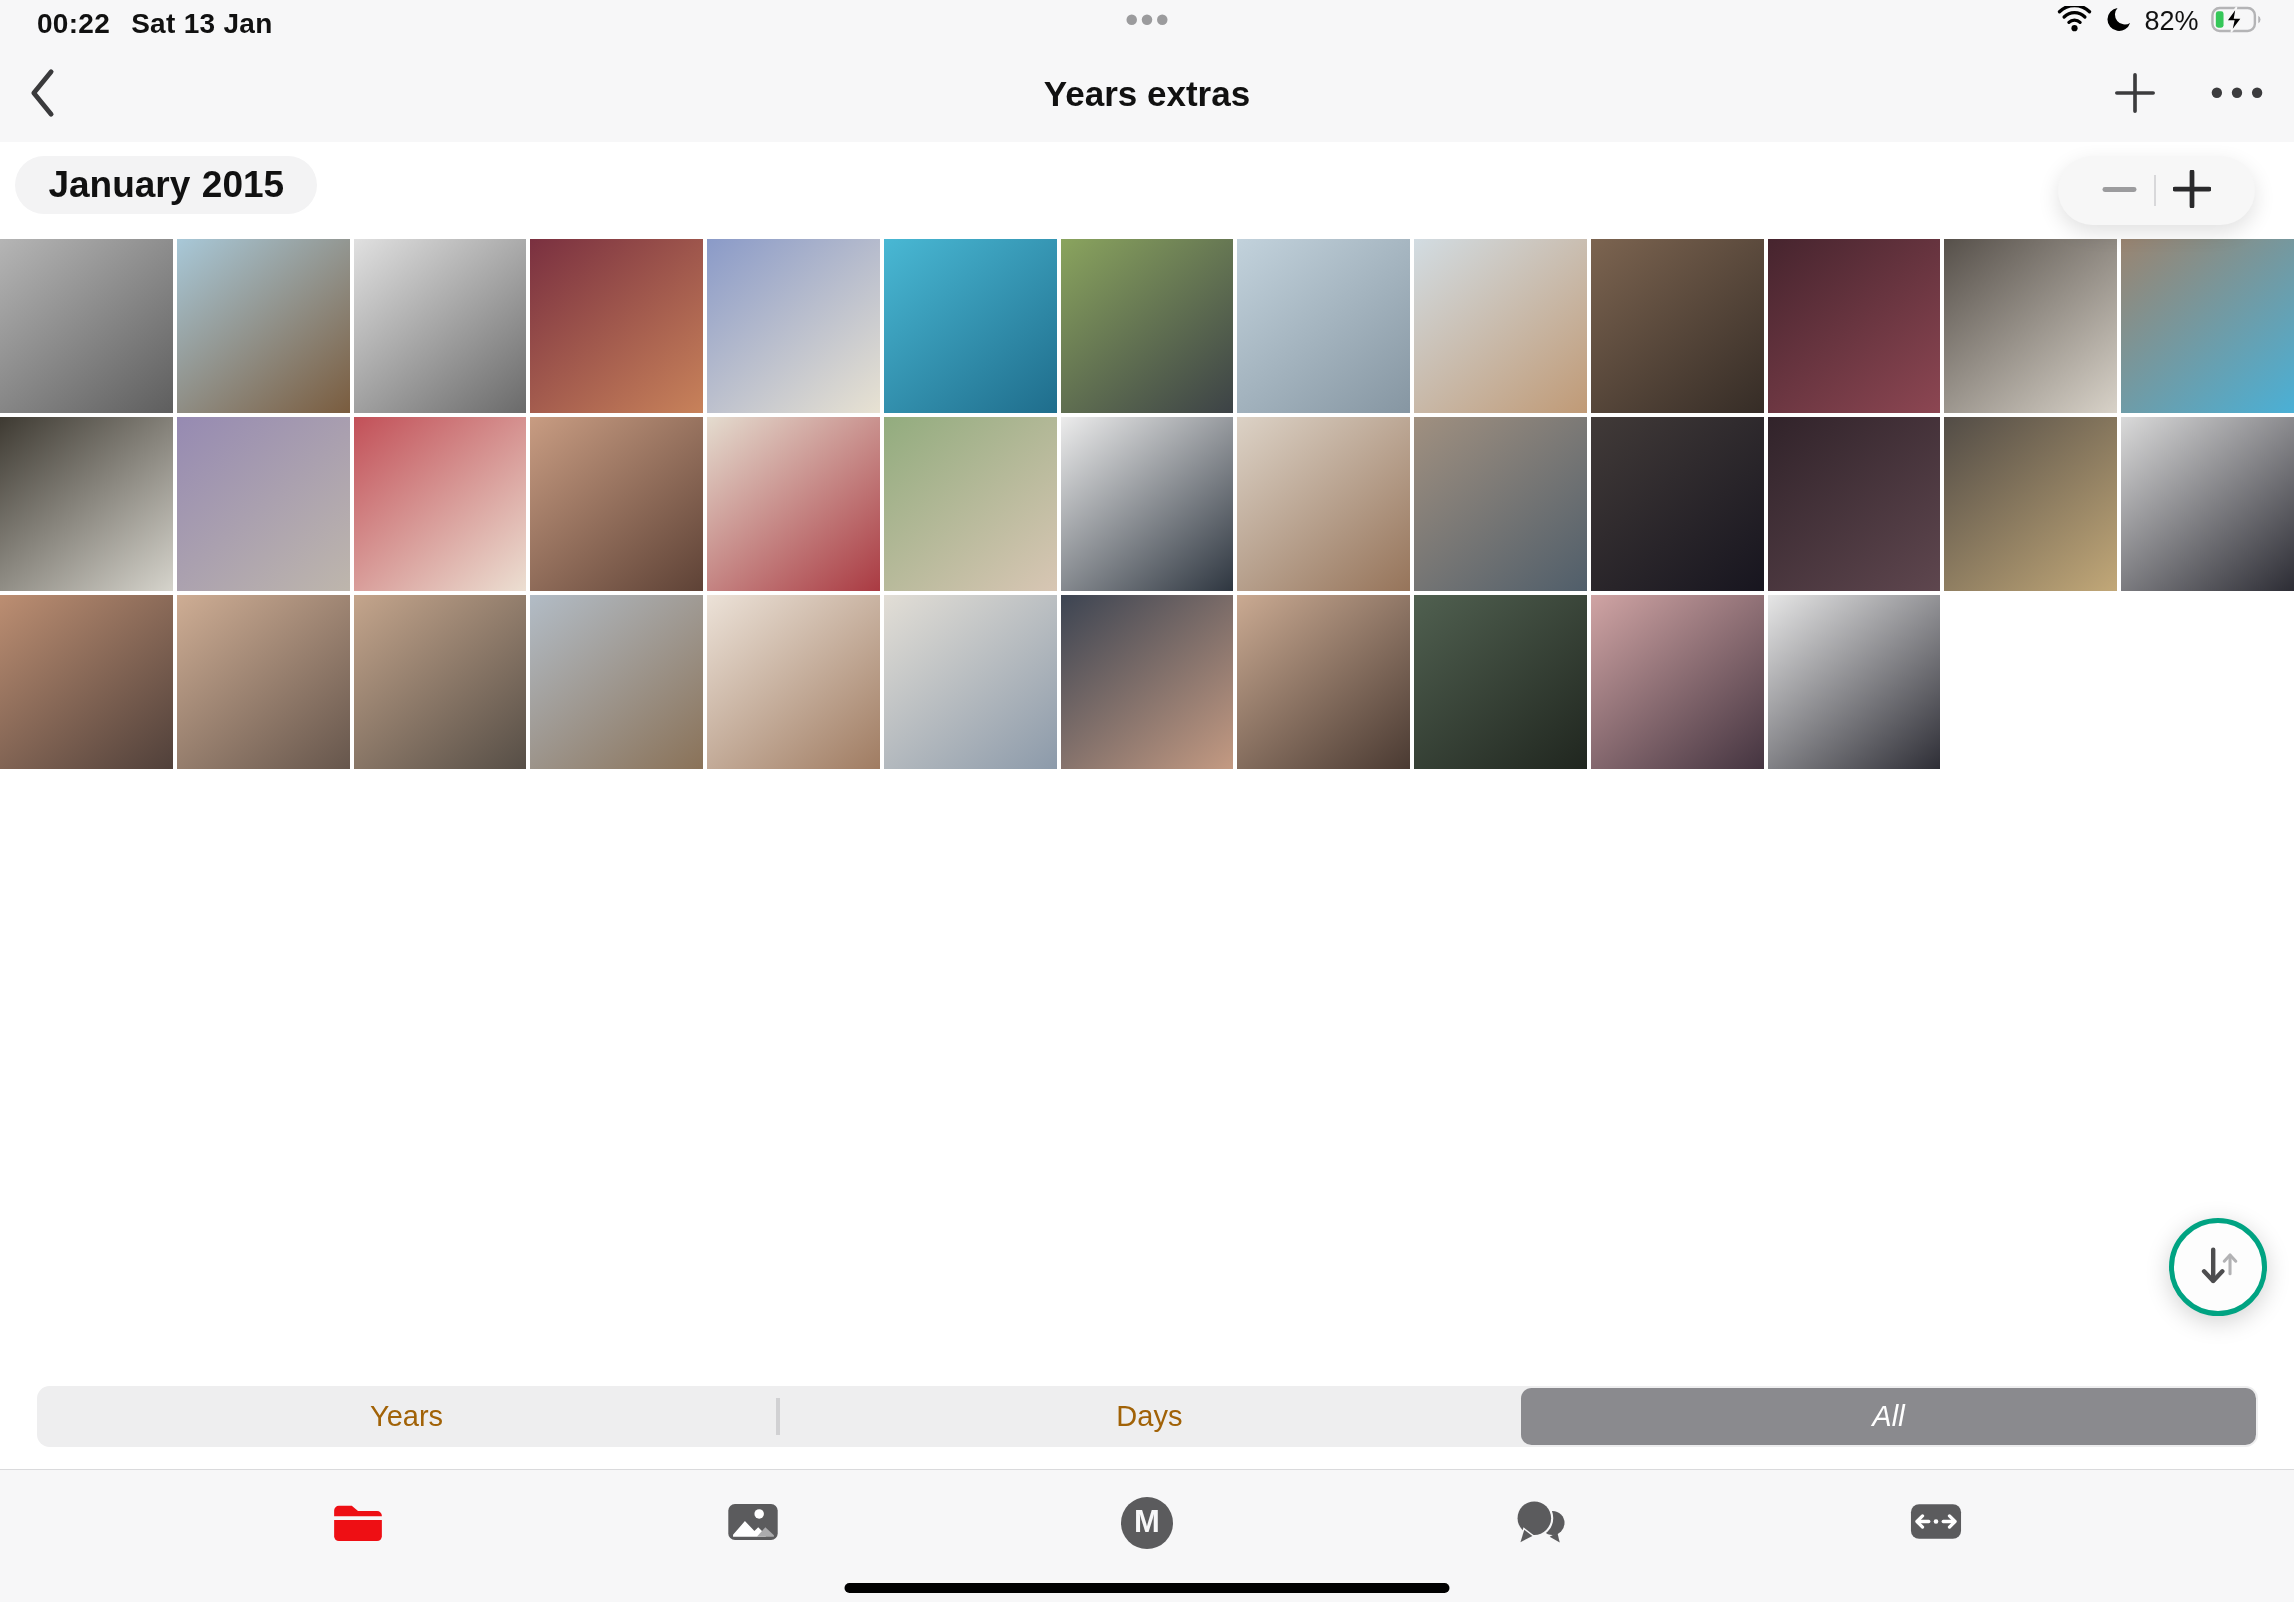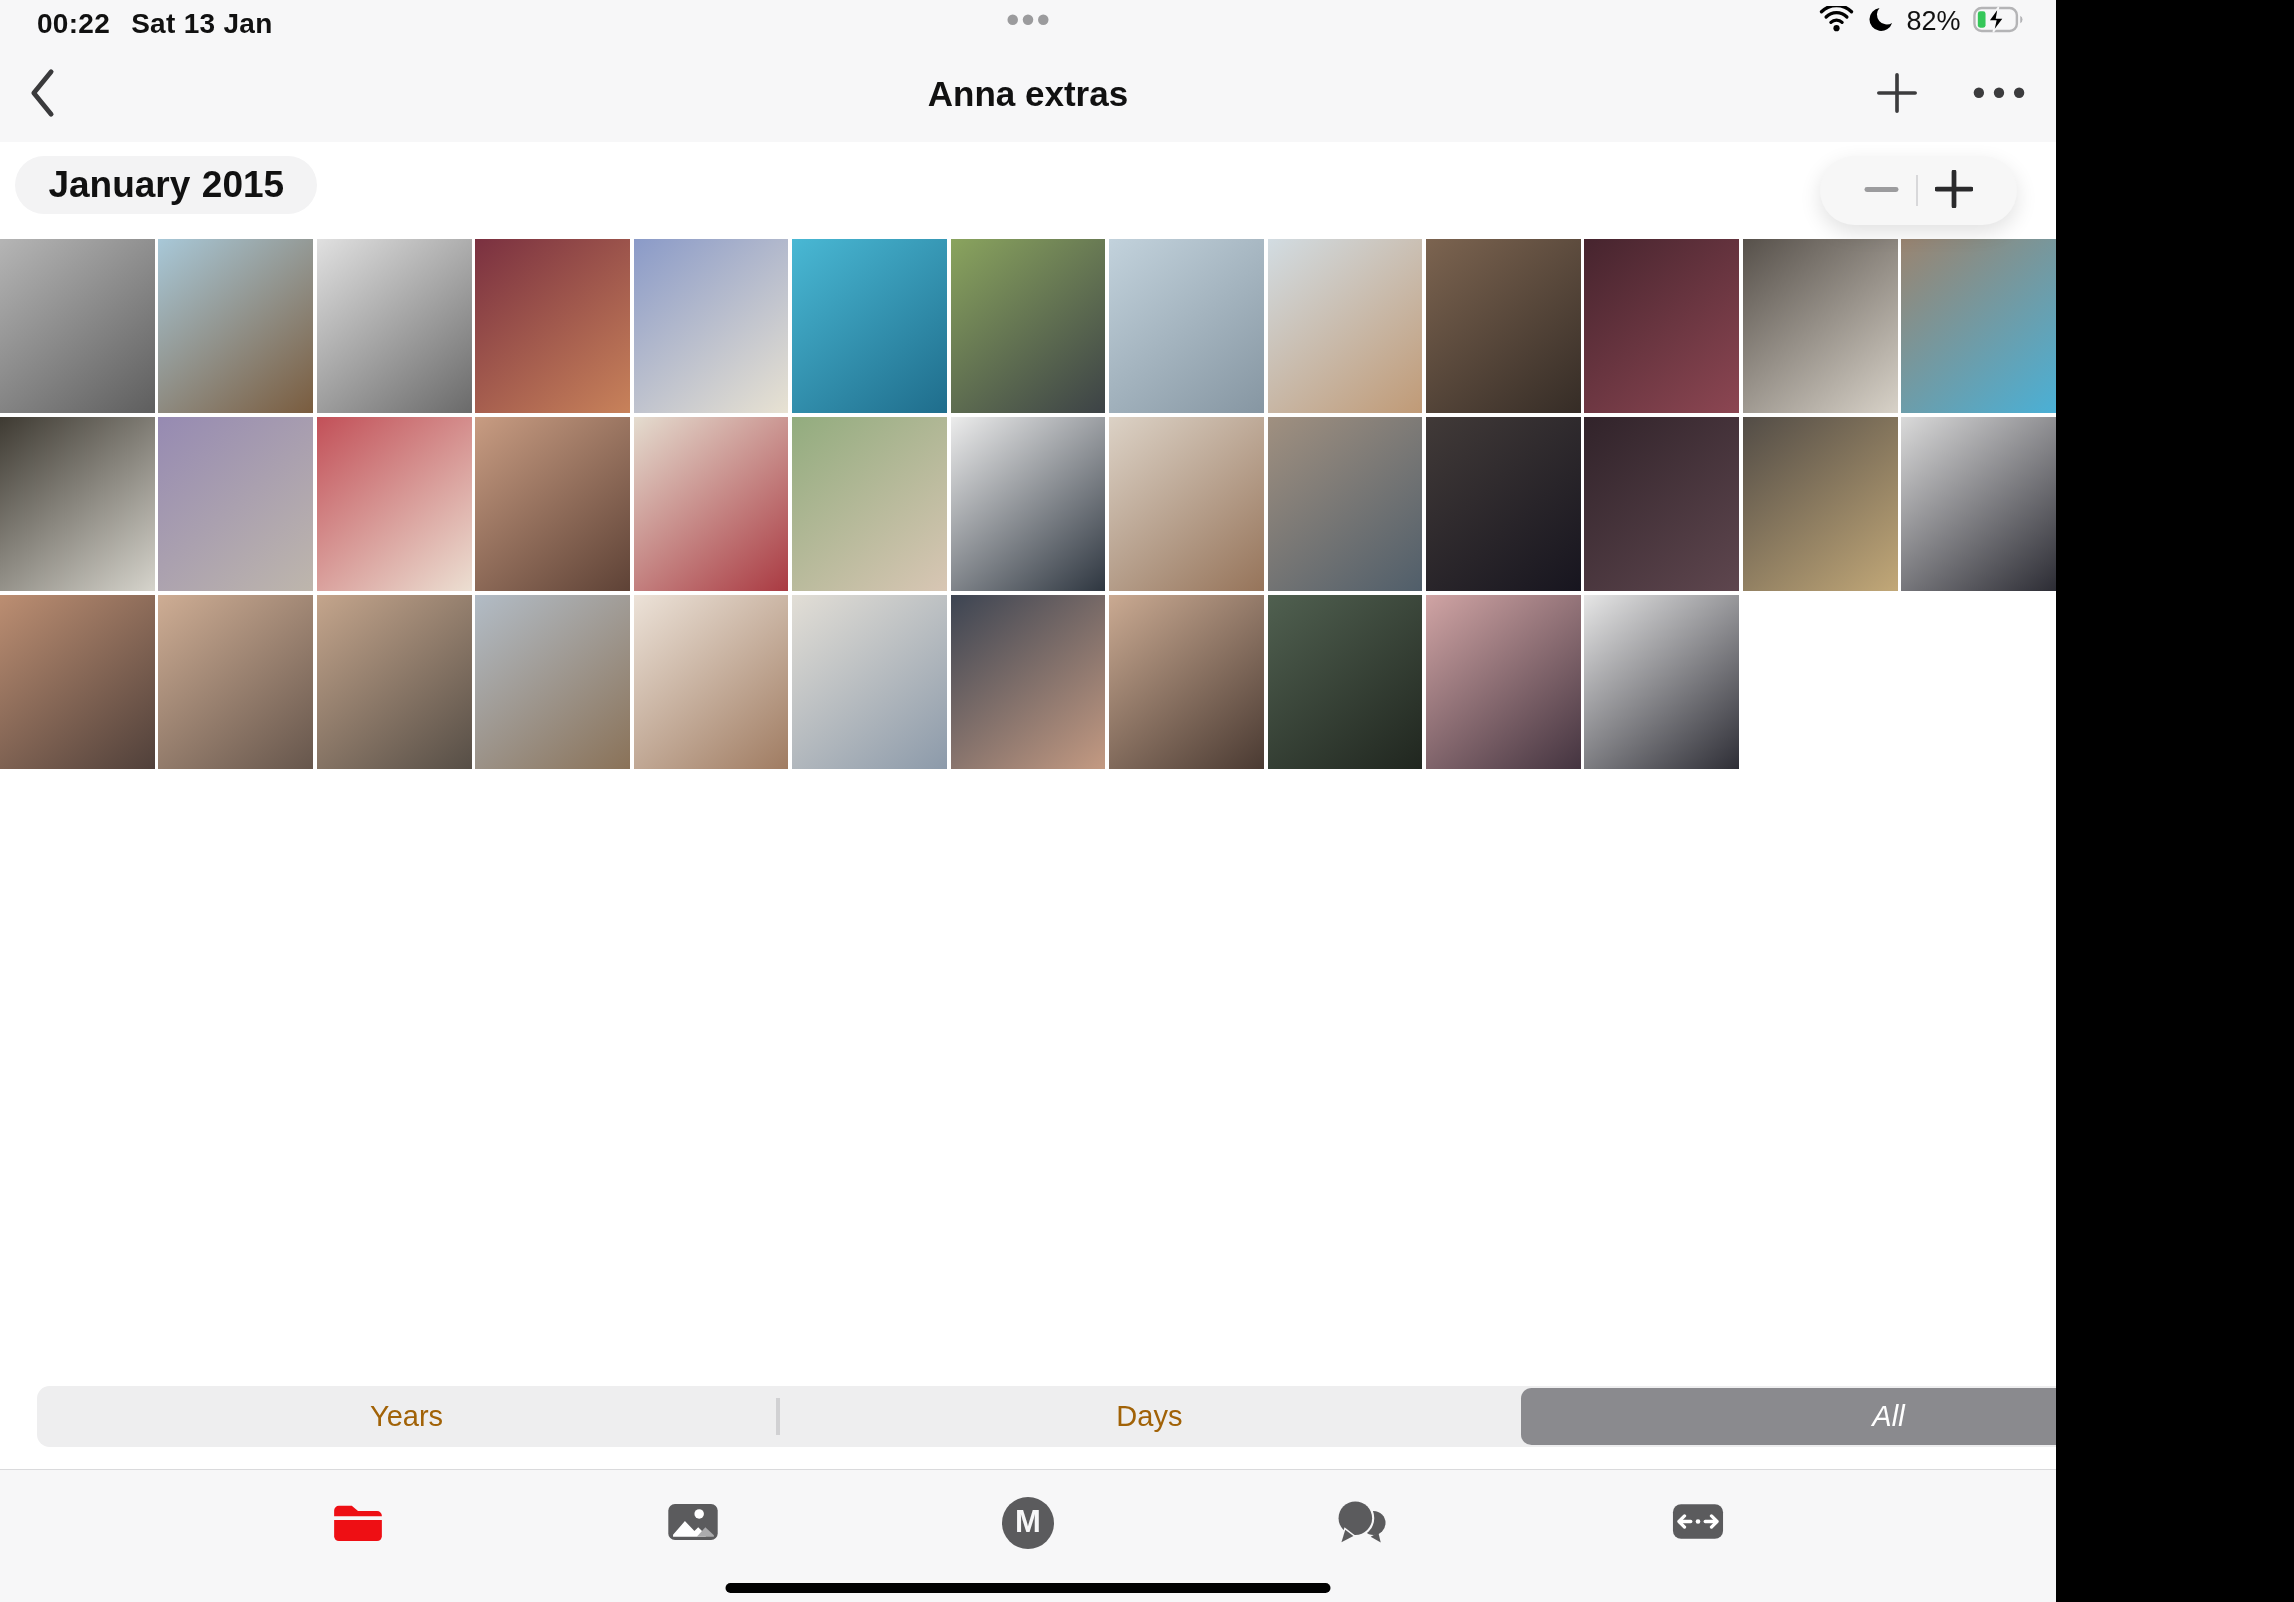--- a/index.html
+++ b/index.html
@@ -1,18 +1,18 @@
 <!DOCTYPE html>
 <html><head>
 <meta charset="utf-8">
 <style>
   html,body { margin:0; padding:0; background:#000; }
   * { box-sizing:border-box; }
   #screen {
-    position:relative; width:2056px; height:1602px; overflow:hidden;
+    position:relative; width:2294px; height:1602px; overflow:hidden;
     background:var(--content-bg,#fff);
     font-family:"Liberation Sans","DejaVu Sans",sans-serif;
     color:var(--text,#111);
     -webkit-font-smoothing:antialiased;
   }
   
   .topbars { position:absolute; top:0; left:0; right:0; height:142px;
     background:var(--bar-bg,#f7f7f8); z-index:5; }
   .statusbar { position:absolute; top:0; left:0; right:0; height:46px;
     display:flex; align-items:center; }
@@ -113,21 +113,21 @@
       </div>
     </div>
     <div class="navbar">
       <button class="back-btn">
         <span>
           <svg width="31" height="52" viewBox="0 0 32 54">
             <path d="M26 5 L8 27 L26 49" stroke="#3a3a3c" stroke-width="5" fill="none" stroke-linecap="round" stroke-linejoin="round"></path>
           </svg>
         </span>
       </button>
-      <div class="nav-title">Anna extras</div>
+      <div class="nav-title">Years extras</div>
       <div class="nav-right">
         <button class="icon-btn">
           <span>
             <svg width="44" height="44" viewBox="0 0 46 46">
               <path d="M23 4 V42 M4 23 H42" stroke="#3c3c3e" stroke-width="3.8" stroke-linecap="round"></path>
             </svg>
           </span>
         </button>
         <button class="icon-btn">
           <span>

